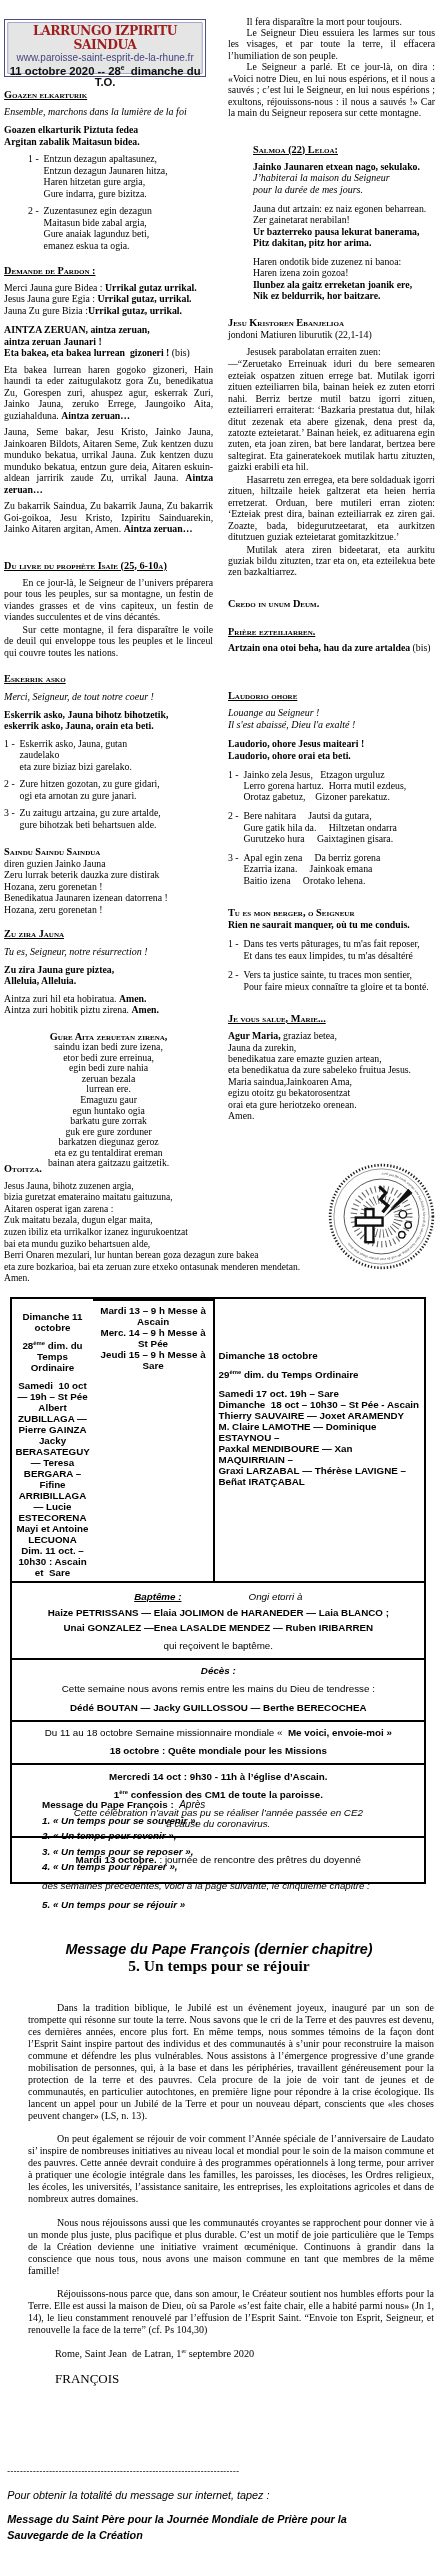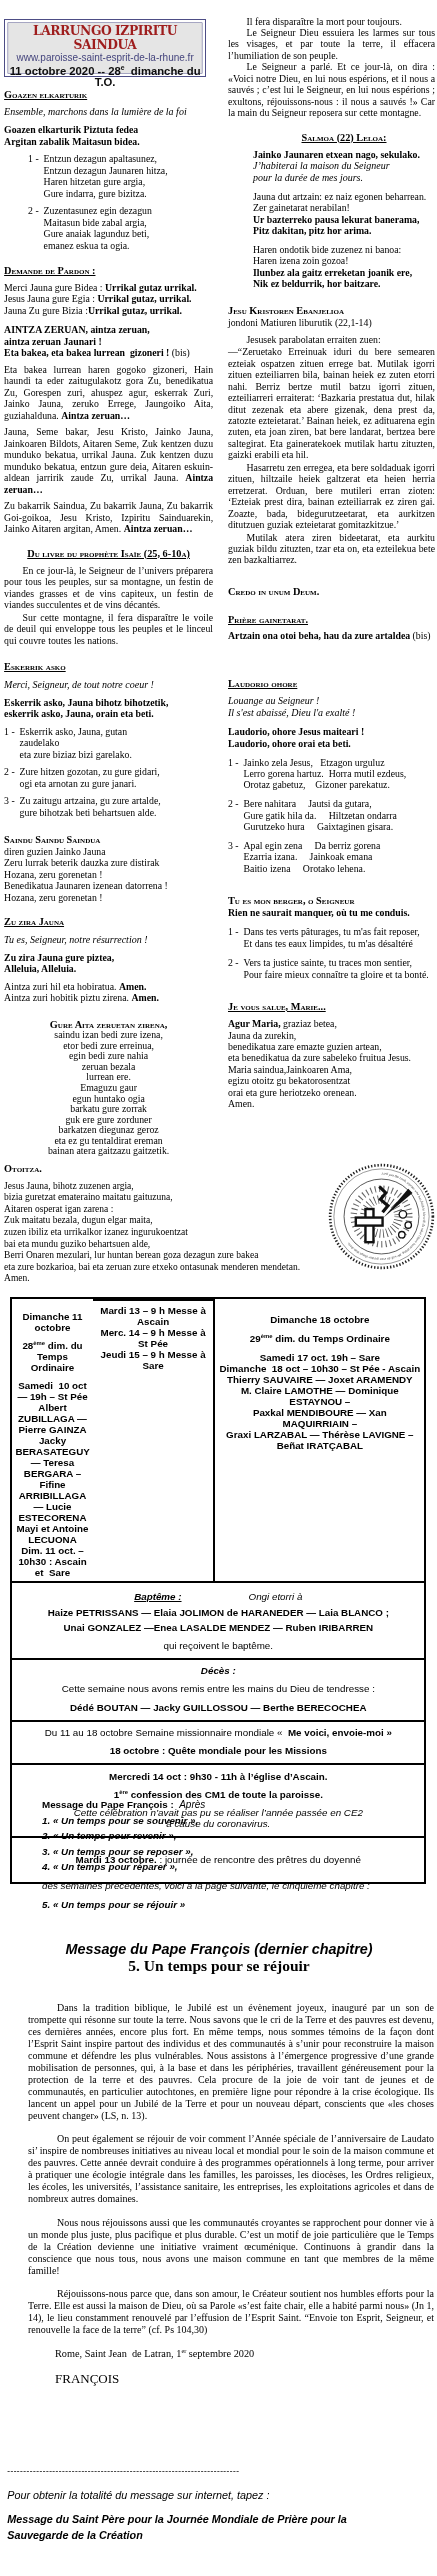--- a/index.html
+++ b/index.html
@@ -25,21 +25,21 @@
   .h.nounder{text-decoration:none;}
   .it{font-style:italic;font-size:10px;}
   .b{font-weight:bold;}
   .just{text-align:justify;}
   .verse{display:flex;margin-top:6.2px;}
   .vnum{flex:0 0 15.5px;}
   .vlines{flex:1;}
   .center{text-align:center;}
 
   .mt8{margin-top:4.1px;}.mt10{margin-top:5.2px;}.mt12{margin-top:6.2px;}.mt14{margin-top:7.2px;}
-  .mt16{margin-top:8.2px;}.mt22{margin-top:13px;text-align:center;}.mt26{margin-top:13.4px;}.mt30{margin-top:15.5px;}
+  .mt16{margin-top:8.2px;}.mt22{margin-top:25px;}.mt26{margin-top:13.4px;}.mt30{margin-top:15.5px;}
   .mt40{margin-top:20.6px;}.mt70{margin-top:36px;}
 
   .goazen-verses .verse{margin-left:24px;}
   .aintza p{margin:5.2px 0 0 0;}
   .isaie-paras>div{text-align:justify;text-indent:18.5px;margin-top:1px;}
   .salmoa-block{margin-left:25px;}
   .stanza{margin-top:7.2px;}
   .gospel>div{text-align:justify;text-indent:18.5px;margin-top:1px;}
   .gospel>div:nth-child(2){text-indent:0;}
   .intro-paras>div{text-align:justify;text-indent:18.5px;}
@@ -49,21 +49,21 @@
   .otoitza{position:absolute;left:4.1px;top:1163px;width:289px;font-size:9.5px;line-height:1.22;}
   .otoitza .lines>div{white-space:nowrap;}
   .mandala{position:absolute;left:328px;top:1163px;width:107px;height:107px;}
 
   
   .btable{position:absolute;left:10.3px;top:1297px;width:416px;border:2.1px solid #000;
     font-family:"Liberation Sans",sans-serif;font-weight:bold;font-size:9.8px;box-sizing:border-box;
     background:#fff;}
   .btable .cols{display:flex;}
   .btable .cell-l{width:49.3%;border-right:2.1px solid #000;display:flex;flex-direction:row;box-sizing:border-box;}
-  .btable .cell-r{width:50.7%;box-sizing:border-box;padding:7.2px 3.1px 6.2px 3.1px;text-align:center;}
+  .btable .cell-r{width:50.7%;box-sizing:border-box;padding:7.2px 3.1px 6.2px 3.1px;margin-top:36px;}
   .btable .sub1{flex:1;padding:5.2px 3.1px 3.1px 3.1px;text-align:center;}
   .btable .sub2{border-top:2.1px solid #000;padding:4.1px 3.1px 7.2px 3.1px;text-align:center;}
   .btable .line{margin:6.7px 0;}
   .cell-r .line{margin:7.7px 0;}
   .trow{border-top:2.1px solid #000;padding:5.2px 5.2px 7.2px 5.2px;text-align:center;}
   .bapt-head{display:flex;justify-content:center;gap:67px;margin:3.1px 0 5.2px 0;}
   .bapt-label{font-style:italic;text-decoration:underline;}
   .bapt-welcome{font-style:italic;font-weight:normal;}
   .names>div{margin:3.6px 0;}
   .tnormal{font-weight:normal;}
@@ -281,21 +281,21 @@
           <div>Hasarretu zen erregea, eta bere soldaduak igorri zituen, hiltzaile heiek galtzerat eta heien herria erretzerat. Orduan, bere mutileri erran zioten: ‘Ezteiak prest dira, bainan ezteiliarrak ez ziren gai. Zoazte, bada, bidegurutzeetarat, eta aurkitzen ditutzuen guziak ezteietarat gomitazkitzue.’</div>
           <div>Mutilak atera ziren bideetarat, eta aurkitu guziak bildu zituzten, tzar eta on, eta ezteilekua bete zen bazkaltiarrez.</div>
         </div>
     </section>
 
     <section>
       <div class="h nounder mt40" data-bind="right.credo_title">Credo in unum Deum.</div>
     </section>
 
     <section>
-      <div class="h mt30" data-bind="right.priere.title">Prière gainetarat.</div>
+      <div class="h mt30" data-bind="right.priere.title">Prière ezteiliarren.</div>
       <div class="mt8"><span class="b" data-bind="right.priere.line_pre">Artzain ona otoi beha, hau da zure artaldea</span><span data-bind="right.priere.line_bis"> (bis)</span></div>
     </section>
 
     <section>
       <div class="h mt70" data-bind="right.laudorio.title">Laudorio ohore</div>
       <div class="it mt10" data-bind-lines="right.laudorio.sub_it">
           <div>Louange au Seigneur !</div>
           <div>Il s'est abaissé, Dieu l'a exalté !</div>
         </div>
       <div class="b mt16" data-bind-lines="right.laudorio.refrain">

